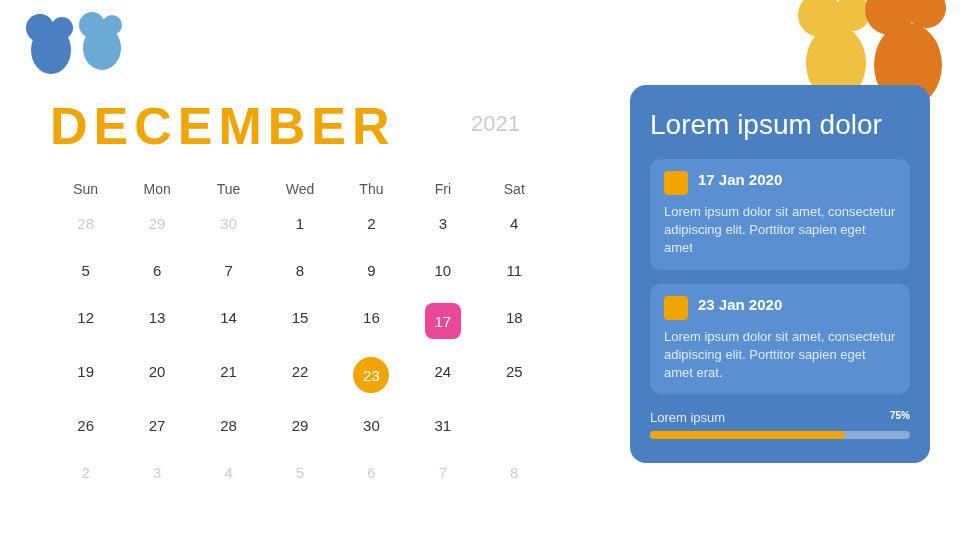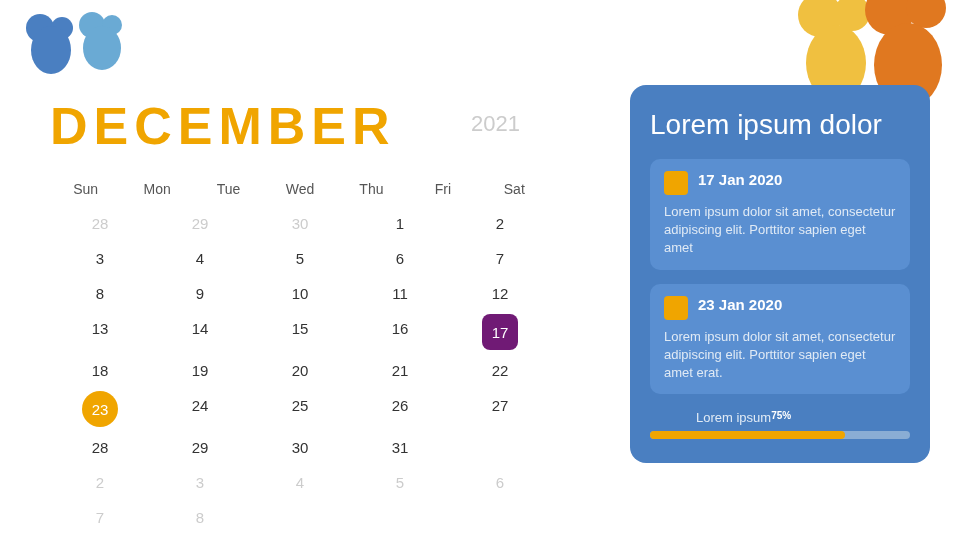--- a/index.html
+++ b/index.html
@@ -65,22 +65,22 @@
 
     .calendar-header .day-name {
       text-align: center;
       font-size: 14px;
       color: #555;
       padding: 5px 0;
     }
 
     .calendar-body {
       display: grid;
-      grid-template-columns: repeat(5, 1fr);
-      row-gap: 2px;
+      grid-template-columns: repeat(7, 1fr);
+      row-gap: 14px;
     }
 
     .cal-day {
       text-align: center;
       padding: 8px 4px;
       font-size: 15px;
       color: #333;
       position: relative;
     }
 
@@ -95,21 +95,21 @@
       width: 36px;
       height: 36px;
       display: flex;
       align-items: center;
       justify-content: center;
       margin: auto;
       text-align: center;
     }
 
     .cal-day.highlight-blue {
-      background: #701a75;
+      background: #ec4899;
       color: #fff;
       border-radius: 8px;
       width: 36px;
       height: 36px;
       display: flex;
       align-items: center;
       justify-content: center;
       margin: auto;
     }
 
@@ -162,22 +162,22 @@
       color: #e0eaf5;
       line-height: 1.4;
     }
 
     .progress-section {
       margin-top: 16px;
     }
 
     .progress-label-row {
       display: flex;
+      justify-content: space-between;
       margin-bottom: 6px;
-      margin-left: 46px;
     }
 
     .progress-label {
       font-size: 13px;
       color: #e0eaf5;
     }
 
     .progress-value {
       font-size: 10px;
       font-weight: bold;

